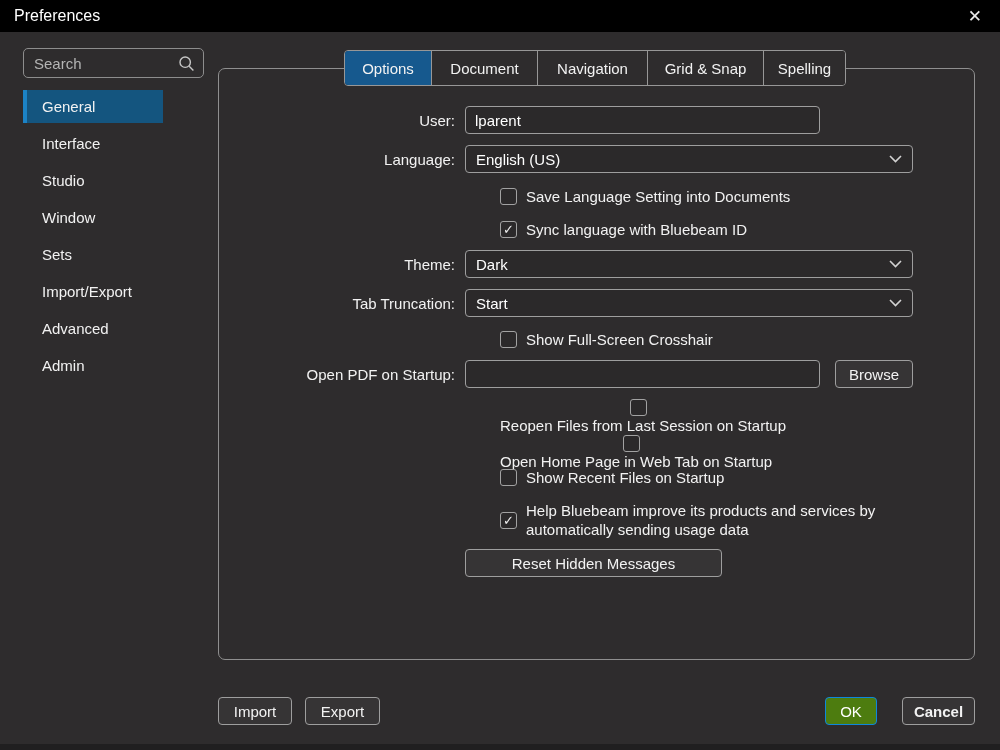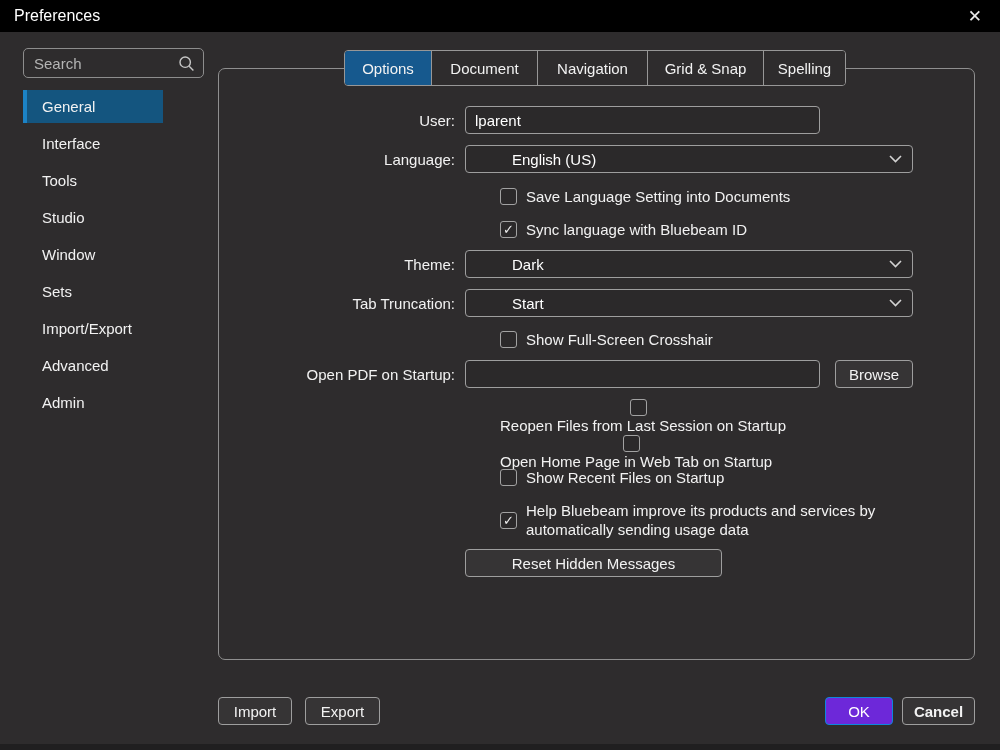--- a/index.html
+++ b/index.html
@@ -46,36 +46,36 @@
 
   
   .frow { position:absolute; left:215px; display:flex; align-items:center; }
   .flabel { width:240px; text-align:right; margin-right:10px; font-size:15px; color:#f2f2f2; }
   .tinput { height:28px; background:#2b292a; border:1px solid #9e9e9e; border-radius:4px;
             color:#fff; font-size:15px; font-family:"Liberation Sans",sans-serif;
             padding:0 9px; outline:none; }
   .w-user { width:355px; }
   .dropdown { height:28px; width:448px; background:#2b292a; border:1px solid #9e9e9e; border-radius:4px;
               display:flex; align-items:center; padding:0 10px; font-size:15px; color:#fff; cursor:default; }
-  .dropdown .dd-text { flex:1;margin-left:36px; }
+  .dropdown .dd-text { flex:1; }
   .btn { height:28px; background:#363435; border:1px solid #9e9e9e; border-radius:4px;
          color:#f2f2f2; font-size:15px; display:flex; align-items:center; justify-content:center;
          cursor:default; }
 
   .cbrow { position:absolute; left:465px; display:flex; align-items:center;padding-left:35px; }
   .cbox { width:17px; height:17px; flex:none; border:1px solid #a2a2a2; border-radius:3px;
           background:#2b292a; margin-right:9px; display:flex; align-items:center; justify-content:center;
           font-size:13px; line-height:15px; color:#efefef; cursor:default; }
   .cblabel { font-size:15px; color:#f2f2f2; line-height:19px; }
 
   
   .footer-btn { position:absolute; top:697px; height:28px; }
   .btn-import { left:218px; width:74px; }
   .btn-export { left:305px; width:75px; }
-  .btn-ok { left:825px; width:68px; background:#6d28d9; border:1px solid #0e87dc; color:#fff; }
+  .btn-ok { left:825px; width:52px; background:#4d7c0f; border:1px solid #0e87dc; color:#fff; }
   .btn-cancel { left:902px; width:73px;font-weight:bold; }
 </style>
 </head>
 <body>
 
 <div id="app">
 
   <div class="titlebar">
     <span class="title">Preferences</span>
     <span class="close">✕</span>
@@ -85,21 +85,20 @@
     <input value="" placeholder="Search" style="">
     <svg width="17" height="17" viewBox="0 0 17 17">
       <circle cx="7.2" cy="7.2" r="5.2" fill="none" stroke="#c7c7c7" stroke-width="1.4"></circle>
       <line x1="11.2" y1="11.2" x2="15.4" y2="15.4" stroke="#c7c7c7" stroke-width="1.4"></line>
     </svg>
   </div>
 
   <div class="sidebar-list">
     <div class="side-item selected">General</div>
     <div class="side-item">Interface</div>
-    <div class="side-item">Tools</div>
     <div class="side-item">Studio</div>
     <div class="side-item">Window</div>
     <div class="side-item">Sets</div>
     <div class="side-item">Import/Export</div>
     <div class="side-item">Advanced</div>
     <div class="side-item">Admin</div>
   </div>
 
   <div class="group-box"></div>
 

